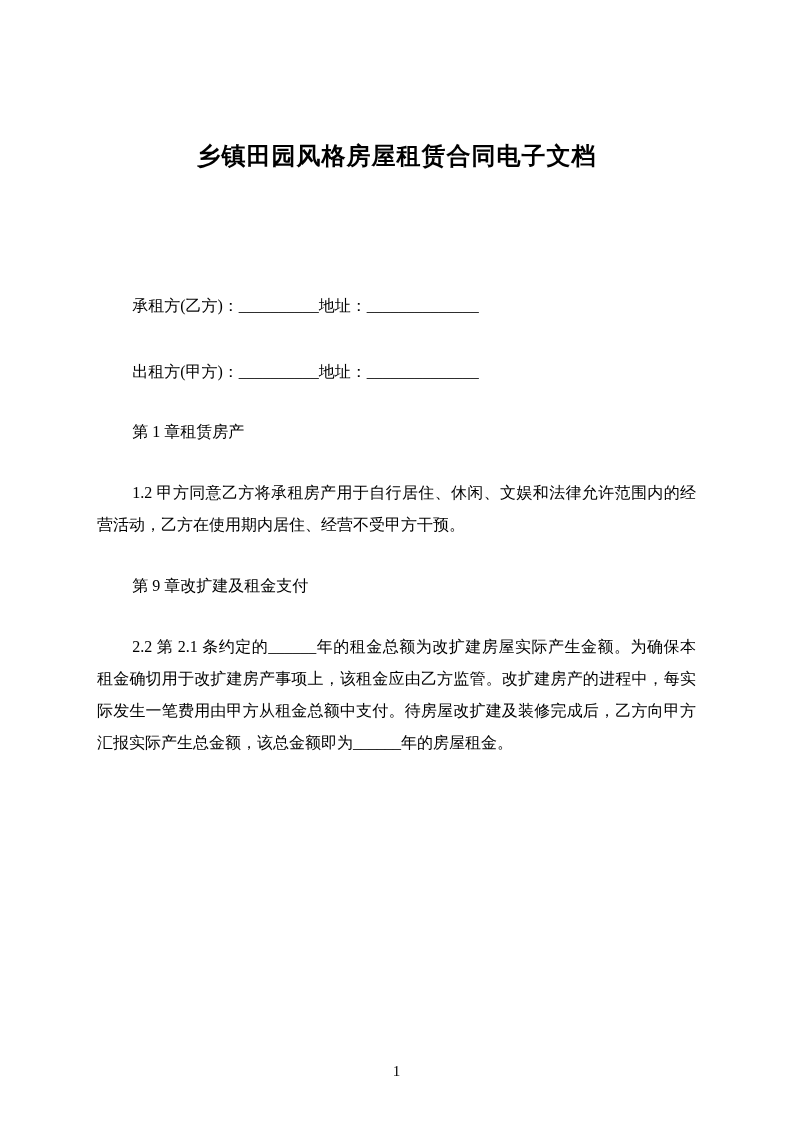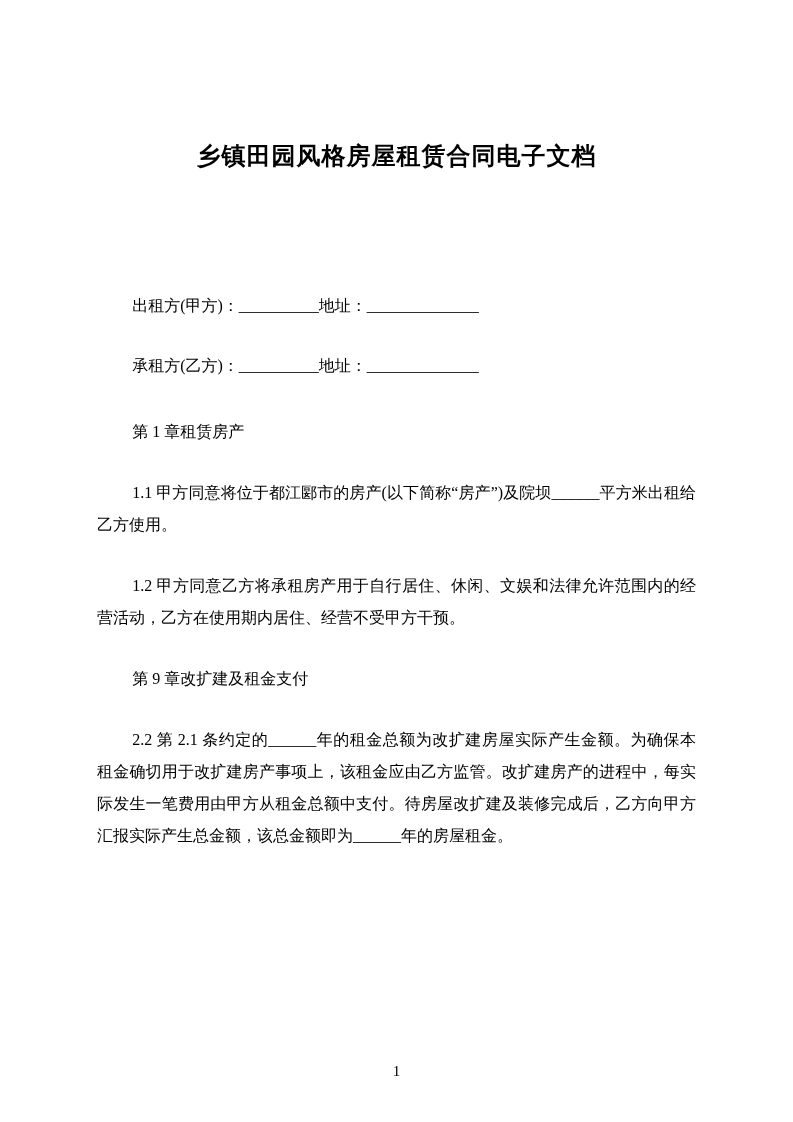--- a/index.html
+++ b/index.html
@@ -55,28 +55,27 @@
   }
 </style>
 </head>
 <body>
 
 <div class="page">
   <div class="content">
 
     <h1 class="doc-title">乡镇田园风格房屋租赁合同电子文档</h1>
 
+    <p class="doc-par field-line last-field">承租方(乙方)：__________地址：______________</p>
+
     <p class="doc-par field-line">出租方(甲方)：__________地址：______________</p>
-
-    <p class="doc-par field-line last-field">承租方(乙方)：__________地址：______________</p>
 
 
     <p class="doc-par chapter-heading">第 1 章租赁房产</p>
 
-    <p class="doc-par">1.1 甲方同意将位于都江郾市的房产(以下简称“房产”)及院坝______平方米出租给乙方使用。</p>
 
     <p class="doc-par">1.2 甲方同意乙方将承租房产用于自行居住、休闲、文娱和法律允许范围内的经营活动，乙方在使用期内居住、经营不受甲方干预。</p>
 
     <p class="doc-par chapter-heading">第 9 章改扩建及租金支付</p>
 
 
     <p class="doc-par">2.2 第 2.1 条约定的______年的租金总额为改扩建房屋实际产生金额。为确保本租金确切用于改扩建房产事项上，该租金应由乙方监管。改扩建房产的进程中，每实际发生一笔费用由甲方从租金总额中支付。待房屋改扩建及装修完成后，乙方向甲方汇报实际产生总金额，该总金额即为______年的房屋租金。</p>
 
   </div>
 

